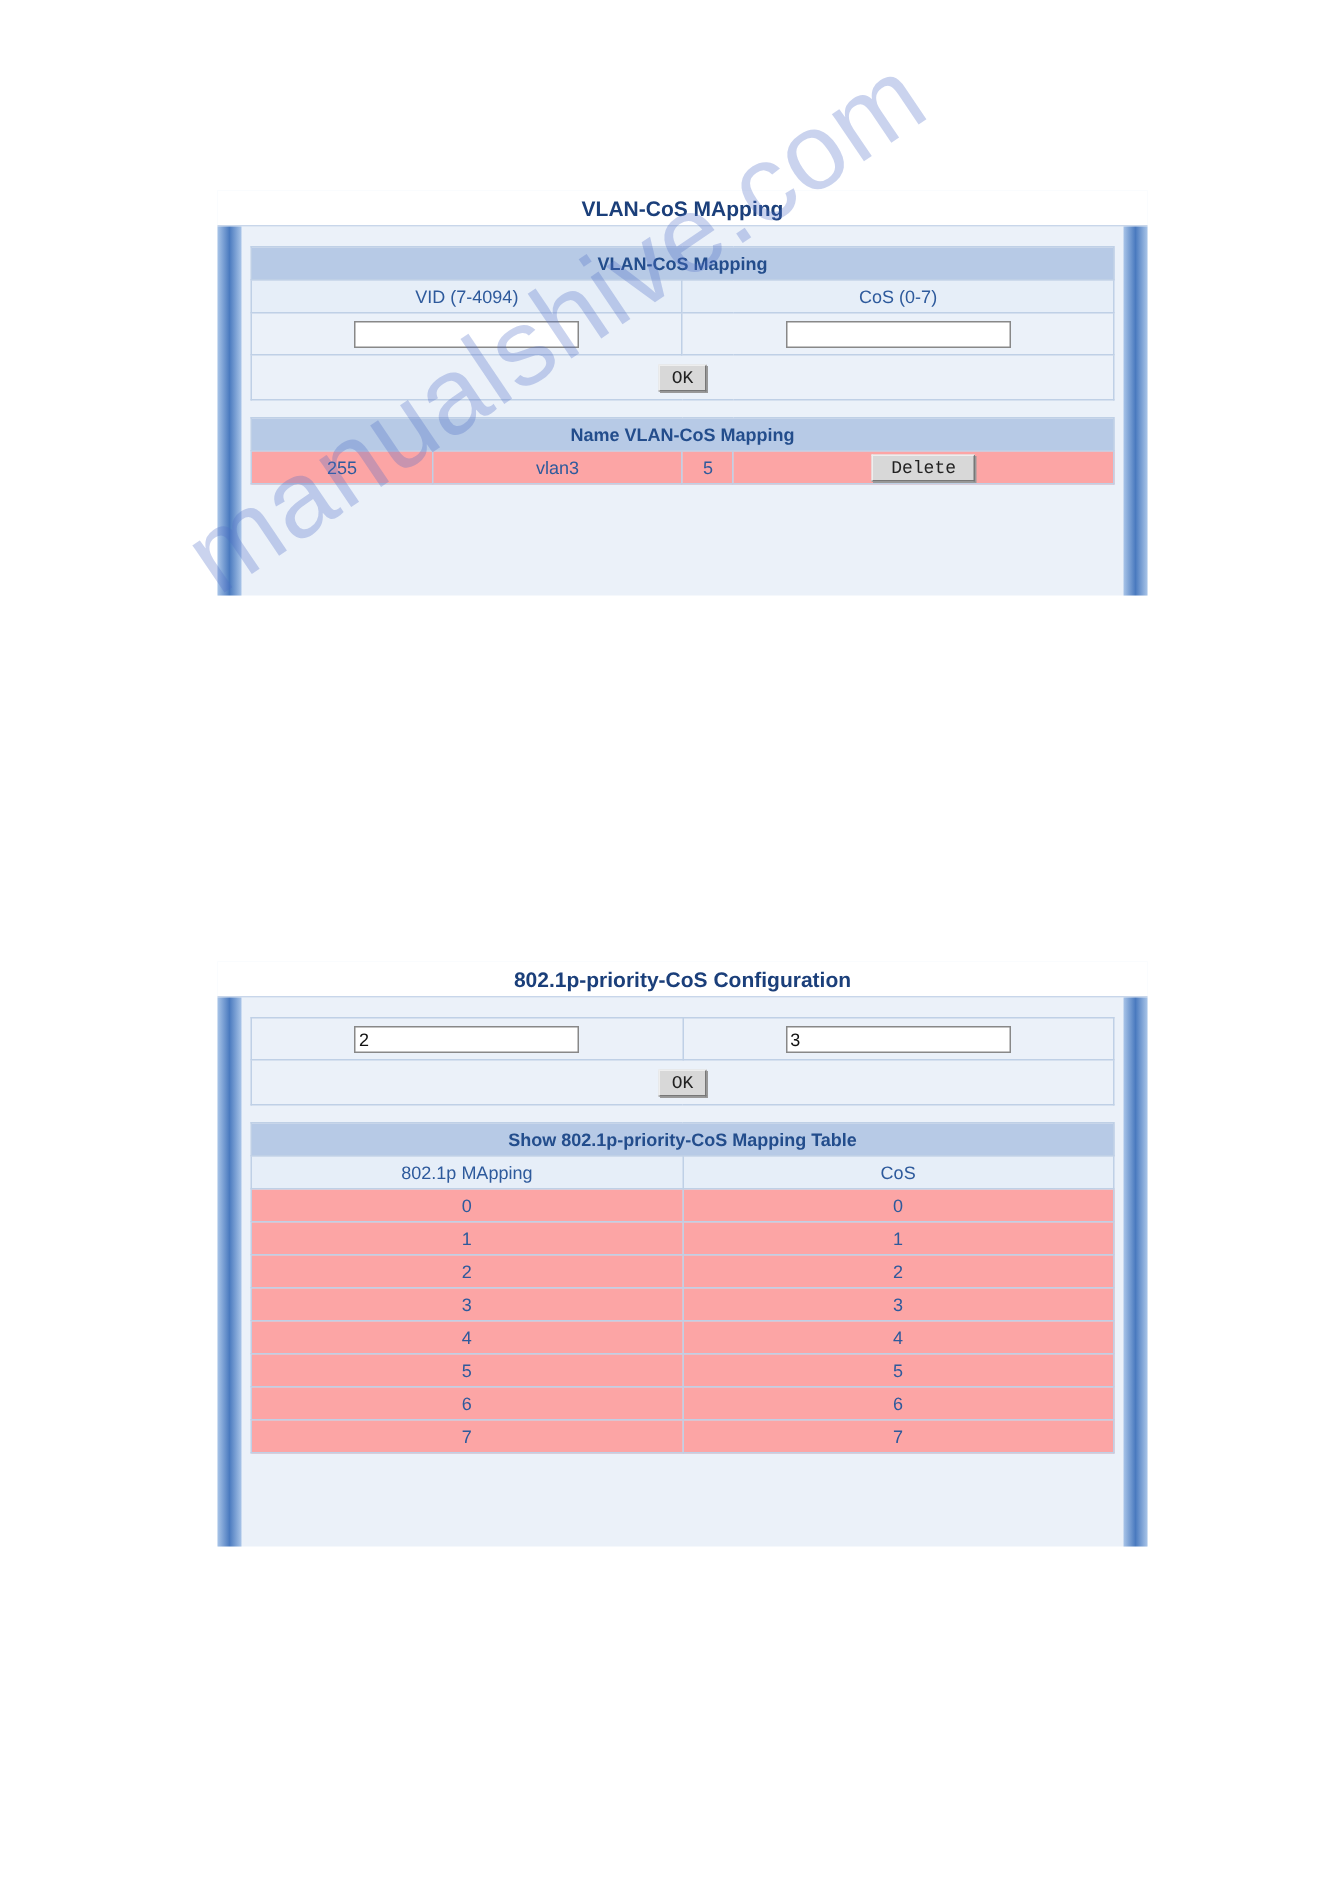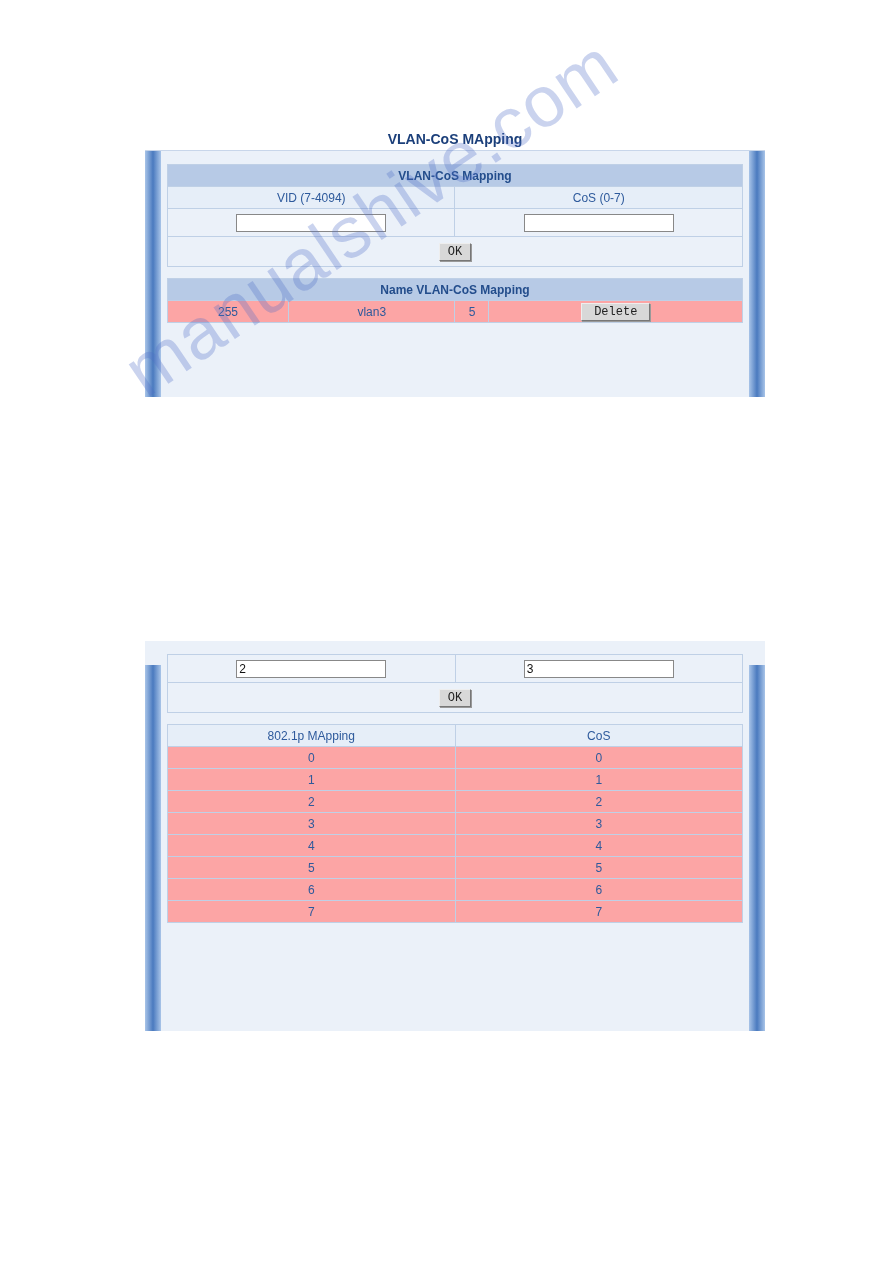--- a/index.html
+++ b/index.html
@@ -164,20 +164,21 @@
         <td>
           <button class="btn btn-wide">Delete</button>
         </td>
       </tr>
     </tbody>
       </table>
   </div>
 </div>
 
 <div class="panel panel-2">
+  <div class="panel-title">802.1p-priority-CoS Configuration</div>
   <div class="side-l"></div>
   <div class="side-r"></div>
   <div class="panel-body">
     <table class="tbls">
       <tbody>
       <tr class="input-row">
         <td>
           <input type="text" value="2" style="">
         </td>
         <td>
@@ -185,20 +186,23 @@
         </td>
       </tr>
       <tr class="btn-row">
         <td colspan="2">
           <button class="btn">OK</button>
         </td>
       </tr>
       <tr class="spacer-row">
             <td colspan="2"></td>
           </tr>
+      <tr>
+            <td colspan="2" class="section-header">Show 802.1p-priority-CoS Mapping Table</td>
+          </tr>
       <tr class="sub-header">
         <td style="width:50%">802.1p MApping</td>
         <td style="width:50%">CoS</td>
       </tr>
       <tr class="data-row">
         <td>0</td>
         <td>0</td>
       </tr>
       <tr class="data-row">
         <td>1</td>

